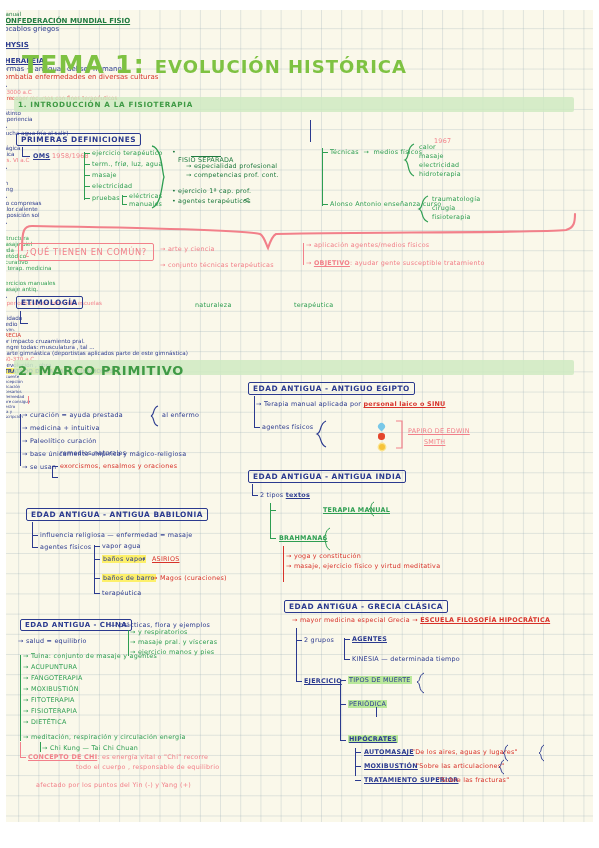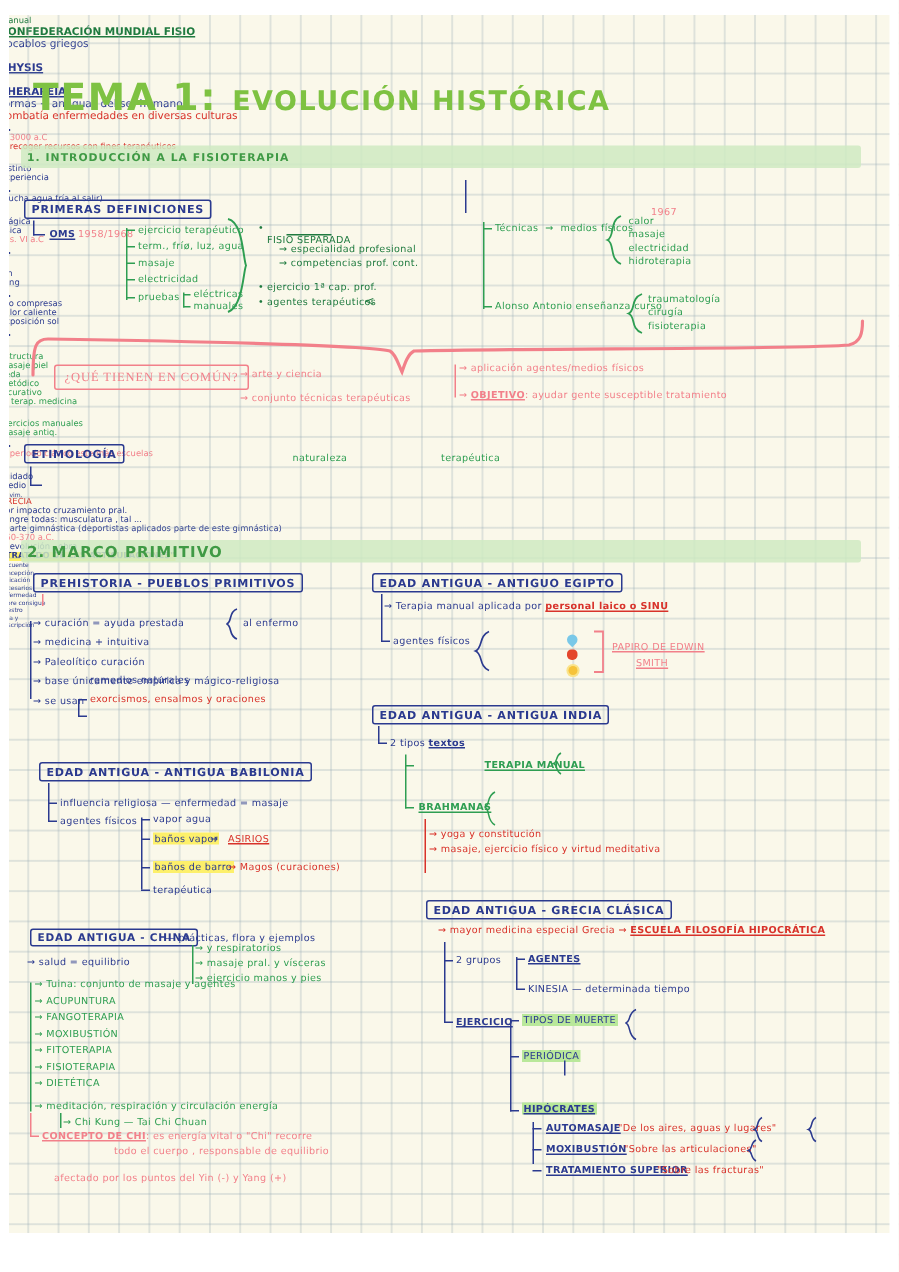--- a/index.html
+++ b/index.html
@@ -142,21 +142,21 @@
     <path d="M10,2 C2,5 6,13 1,15 C6,17 2,25 10,28" fill="none" stroke="#2e9e52" stroke-width="1.2"></path>
   </svg>
   <div class="t green" style="left:432px;top:195px;">traumatología</div>
   <div class="t green" style="left:432px;top:204px;">cirugía</div>
   <div class="t green" style="left:432px;top:213px;">fisioterapia</div>
 
   <svg class="ly" style="left:18px;top:212px;" width="562" height="42">
     <path d="M4,38 C4,18 6,14 14,14 C140,16 230,19 242,22 C246,24 248,32 250,36 C252,30 254,24 258,22 C330,20 520,21 548,18 C556,16 557,10 557,2" fill="none" stroke="#f2808a" stroke-width="2.1" stroke-linecap="round"></path>
   </svg>
 
-  <div class="boxpink" style="left:36px;top:243px;font-family:Liberation Serif, serif;">¿QUÉ TIENEN  EN COMÚN?</div>
+  <div class="boxpink" style="left:18px;top:243px;">¿QUÉ TIENEN  EN COMÚN?</div>
   <div class="t pink" style="left:160px;top:245px;">→ <span>arte  y  ciencia</span></div>
   <div class="t pink" style="left:160px;top:261px;">→ <span>conjunto técnicas terapéuticas</span></div>
 
   <div class="vl vpink" style="left:303px;top:243px;height:22px;"></div>
   <div class="t pink" style="left:306px;top:241px;">→ <span>aplicación agentes/medios físicos</span></div>
   <div class="t pink" style="left:306px;top:259px;">→ <span class="bold ul">OBJETIVO</span><span>: ayudar gente  susceptible tratamiento</span></div>
 
   <div class="box" style="left:16px;top:296px;">ETIMOLOGÍA</div>
   <div class="t7 blue" style="left:72px;top:300px;">vocablos griegos</div>
   <div class="t7 blue" style="left:152px;top:300px;">→</div>
@@ -165,24 +165,23 @@
   <div class="t7 blue" style="left:240px;top:300px;">→</div>
   <div class="t7 bold blue ul" style="left:254px;top:300px;">THERAPEIA</div>
   <div class="t green" style="left:294px;top:301px;">terapéutica</div>
 
   <div class="vl vblue" style="left:20px;top:311px;height:13px;"></div>
   <div class="hl hblue" style="left:20px;top:323px;width:8px;"></div>
   <div class="t7 blue" style="left:30px;top:319px;">formas + antiguas del ser humano</div>
   <div class="t7 red" style="left:173px;top:319px;">combatía enfermedades en diversas culturas</div>
 
   <div class="banner" style="left:14px;top:360px;width:560px;"></div>
-  <div class="bannertxt" style="left:18px;top:363px;font-size:10px;">2. MARCO PRIMITIVO</div>
+  <div class="bannertxt" style="left:18px;top:363px;font-size:13px;">2. MARCO PRIMITIVO</div>
 
   <div class="t7 blue bold" style="left:14px;top:385px;">1.</div>
-  <div class="box" style="left:22px;top:382px;">PREHISTORIA - PUEBLOS PRIMITIVOS</div>
 
   <div class="vl vpink" style="left:28px;top:396px;height:8px;"></div>
   <div class="t6 pink" style="left:30px;top:398px;">→ <span>3000 a.C</span></div>
   <div class="t6 red" style="left:62px;top:398px;">→ <span>recoger recursos con fines terapéuticos</span></div>
 
   <div class="vl vblue" style="left:20px;top:414px;height:52px;"></div>
   <div class="t blue" style="left:22px;top:411px;">→ <span>curación = ayuda prestada</span></div>
   <div class="t blue" style="left:22px;top:424px;">→ <span>medicina + intuitiva</span></div>
   <div class="t blue" style="left:22px;top:437px;">→ <span>Paleolítico curación</span></div>
   <div class="t blue" style="left:22px;top:450px;">→ <span>base únicamente empírica y mágico-religiosa</span></div>

